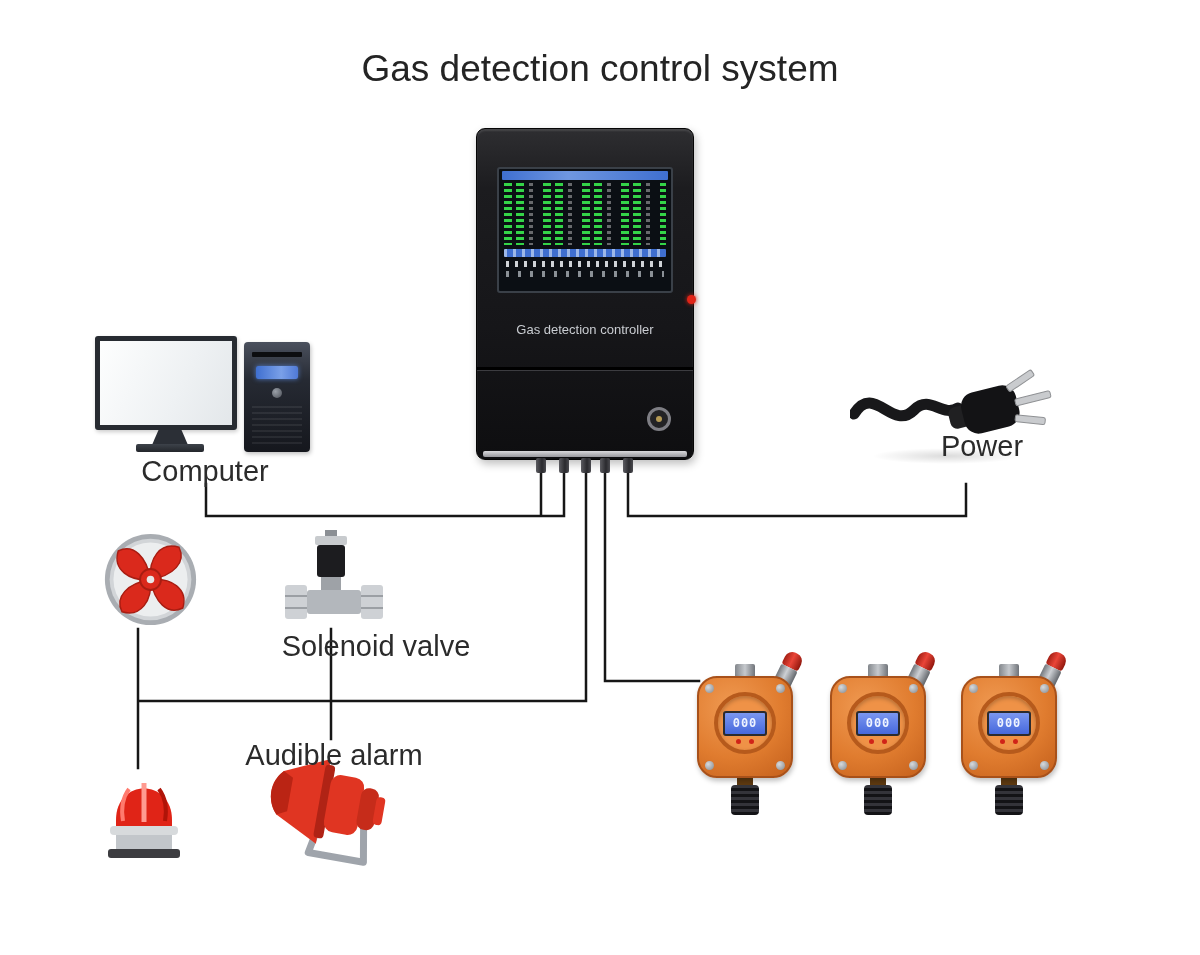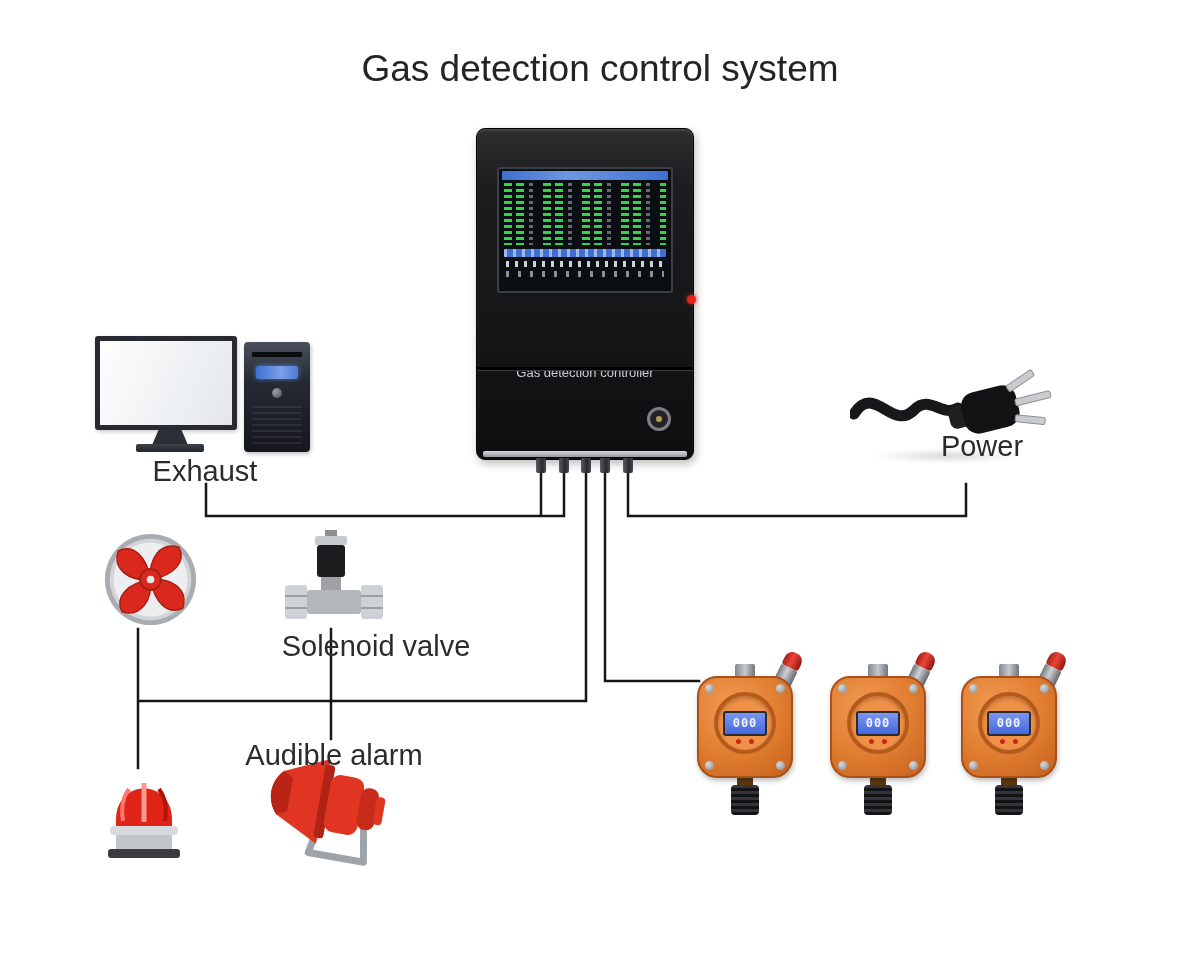--- a/index.html
+++ b/index.html
@@ -32,21 +32,21 @@
         #34d448 12px 20px, rgba(0,0,0,0) 20px 25px,
         rgba(255,255,255,.38) 25px 29px, rgba(0,0,0,0) 29px 39px);}
   .scr-strip{height:8px;margin:4px 5px 0 5px;
     background:repeating-linear-gradient(90deg,#9db8e8 0 3px,#3f6fd0 3px 9px);border-radius:1px;}
   .scr-dots1{height:6px;margin:4px 7px 0 7px;
     background:repeating-linear-gradient(90deg,#cfd3d8 0 3px,rgba(0,0,0,0) 3px 9px);}
   .scr-dots2{height:6px;margin:4px 7px 0 7px;
     background:repeating-linear-gradient(90deg,#8a9096 0 3px,rgba(0,0,0,0) 3px 12px);}
   .ctrl-cn{position:absolute;left:0;right:0;top:170px;text-align:center;color:#f2f2f2;
            font-size:17px;font-weight:bold;letter-spacing:4px;}
-  .ctrl-en{position:absolute;left:0;right:0;top:193px;text-align:center;color:#c9ccd1;font-size:13px;margin-top:43px;}
+  .ctrl-en{position:absolute;left:0;right:0;top:193px;text-align:center;color:#c9ccd1;font-size:13px;}
   .ctrl-seam{position:absolute;left:0;top:238px;width:100%;height:3px;background:#000;
              border-bottom:1px solid #3c3c40;}
   .ctrl-led{position:absolute;left:210px;top:166px;width:9px;height:9px;border-radius:50%;
             background:#e02417;box-shadow:0 0 4px #e02417;}
   .ctrl-knob{position:absolute;left:170px;top:278px;width:18px;height:18px;border-radius:50%;
              background:#232325;border:3px solid #7e7e84;display:flex;align-items:center;justify-content:center;}
   .ctrl-knob span{width:6px;height:6px;border-radius:50%;background:#b59a55;}
   .ctrl-base{position:absolute;left:6px;bottom:2px;width:204px;height:6px;border-radius:2px;
              background:linear-gradient(#d9d9dc,#97979c);}
   .conn{position:absolute;top:458px;width:10px;height:15px;z-index:2;border-radius:2px;
@@ -144,21 +144,21 @@
 
   <div class="monitor"></div>
   <div class="monitor-stand"></div>
   <div class="monitor-base"></div>
   <div class="tower">
     <div class="tower-slot"></div>
     <div class="tower-lcd"></div>
     <div class="tower-btn"></div>
     <div class="tower-vents"></div>
   </div>
-  <div class="lbl" style="left:205px;top:455px">Exhaust</div>
+  <div class="lbl" style="left:205px;top:455px">Computer</div>
 
   <div class="plug-shadow"></div>
   <svg class="dev" style="left:850px;top:352px" width="210" height="110" viewBox="0 0 210 110">
     <path d="M4 62 C24 30 42 80 64 58 C80 42 92 66 108 56" stroke="#18181a" stroke-width="11" fill="none" stroke-linecap="round"></path>
     <g transform="rotate(-14 150 55)">
       <rect x="98" y="44" width="22" height="22" rx="7" fill="#202022"></rect>
       <rect x="112" y="34" width="56" height="42" rx="14" fill="#131315"></rect>
       <g fill="#c9cbce" stroke="#8f9194" stroke-width="1">
         <rect x="162" y="36" width="30" height="7" rx="2" transform="rotate(-20 162 40)"></rect>
         <rect x="166" y="51" width="36" height="7" rx="2"></rect>

